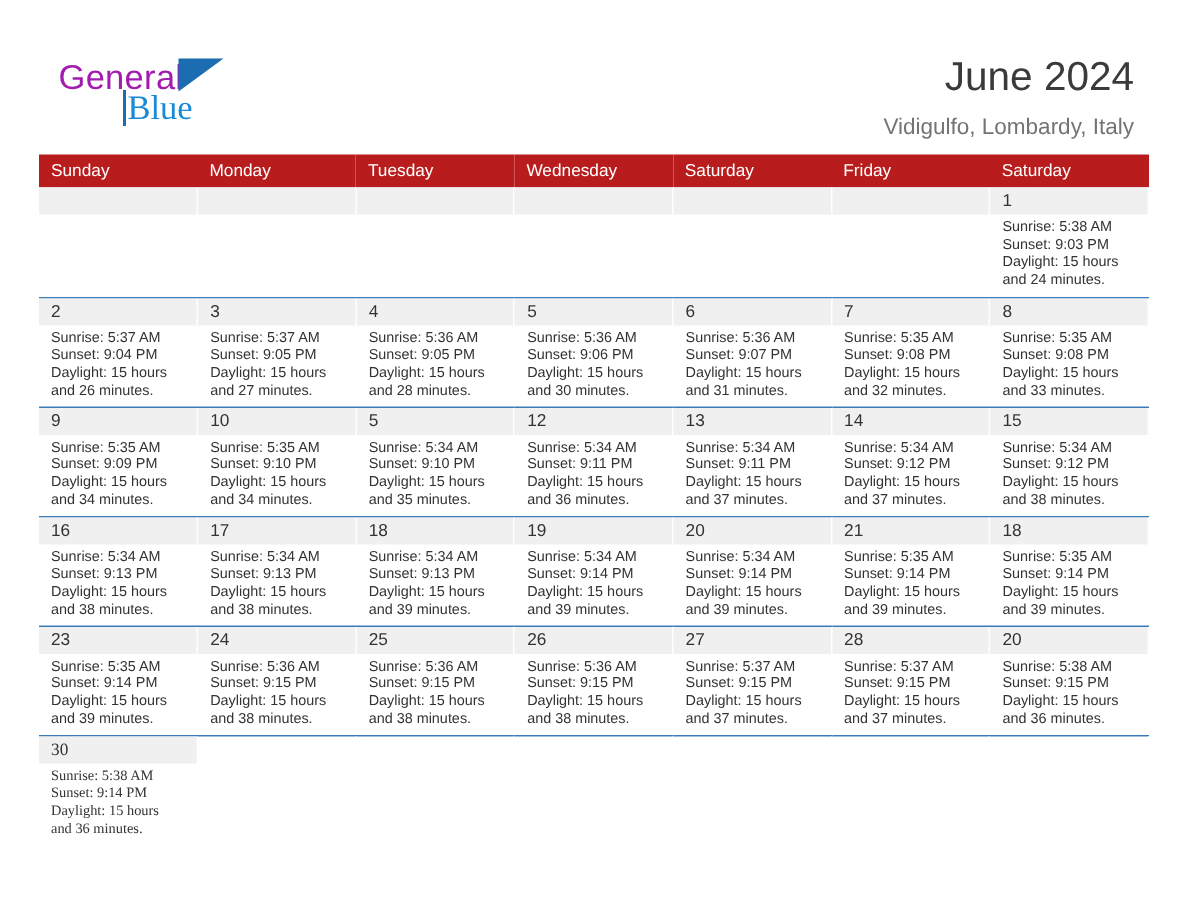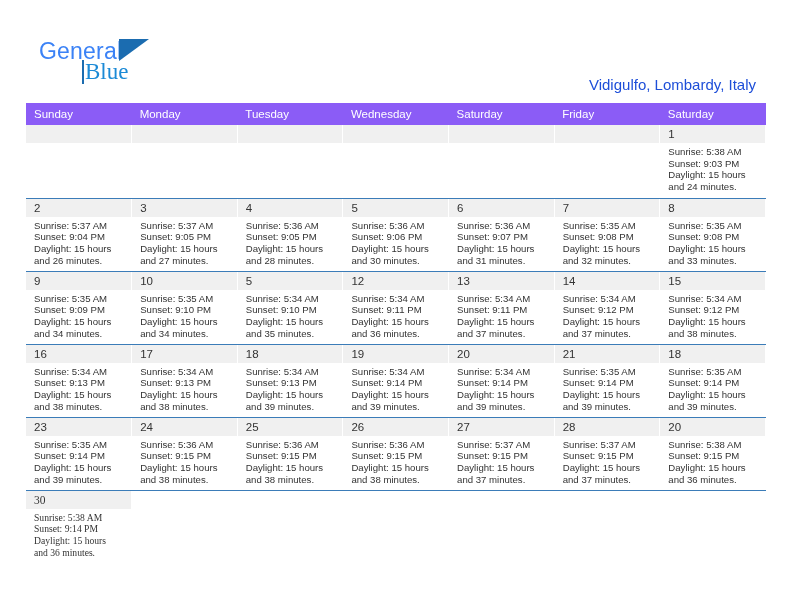--- a/index.html
+++ b/index.html
@@ -34,21 +34,21 @@
     left: 35px;
     top: 38px;
     width: 230px;
     height: 55px;
   }
   .brand-general {
     position: absolute;
     left: 4px;
     top: 0px;
     font-size: 23px;
-    color: #3b82f6;
+    color: #a21caf;
     letter-spacing: 0.2px;
     line-height: 26px;
   }
   .brand-triangle {
     position: absolute;
     left: 84px;
     top: 1px;
     width: 0;
     height: 0;
     border-left: 30px solid #1b6cb0;
@@ -79,36 +79,36 @@
     font-size: 27px;
     color: #3a3a3a;
     text-align: right;
     white-space: nowrap;
   }
   .subtitle {
     position: absolute;
     right: 36px;
     top: 76px;
     font-size: 15px;
-    color: #1d4ed8;
+    color: #737373;
     text-align: right;
     white-space: nowrap;
   }
 
   
   .cal {
     position: absolute;
     left: 26px;
     top: 103px;
     width: 740px;
     border-collapse: collapse;
     table-layout: fixed;
   }
   .cal th {
-    background: #8b5cf6;
+    background: #b91c1c;
     color: #ffffff;
     font-size: 11.5px;
     font-weight: normal;
     text-align: left;
     padding: 5px 0 5px 8px;
     height: 18px;
     box-sizing: border-box;
     border: none;
   }
   .cal td {
@@ -158,20 +158,21 @@
 
   <div class="top">
 
     <div class="brand">
       <span class="brand-general">General</span>
       <span class="brand-triangle"></span>
       <span class="brand-bar"></span>
       <span class="brand-blue">Blue</span>
     </div>
 
+    <div class="title">June 2024</div>
     <div class="subtitle">Vidigulfo, Lombardy, Italy</div>
   </div>
 
   <table class="cal">
     <thead>
       <tr>
         <th>Sunday</th>
         <th>Monday</th>
         <th>Tuesday</th>
         <th>Wednesday</th>

